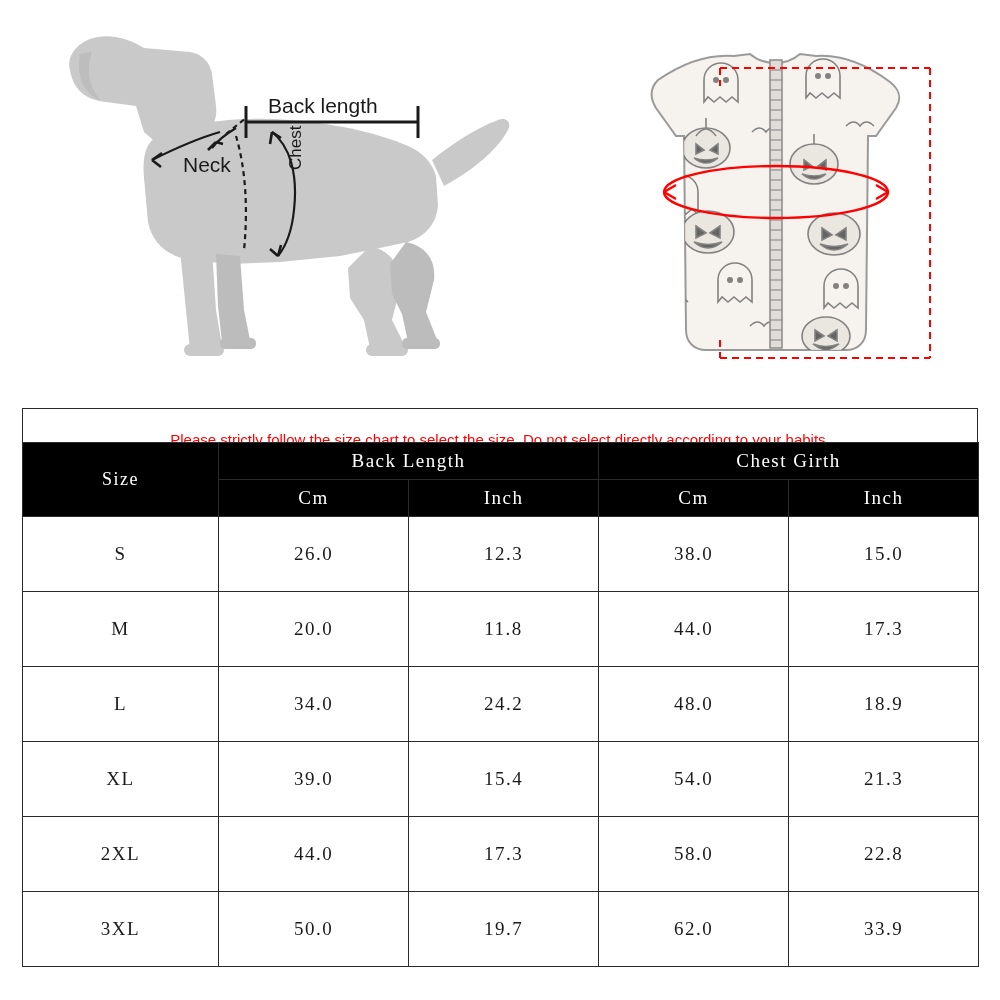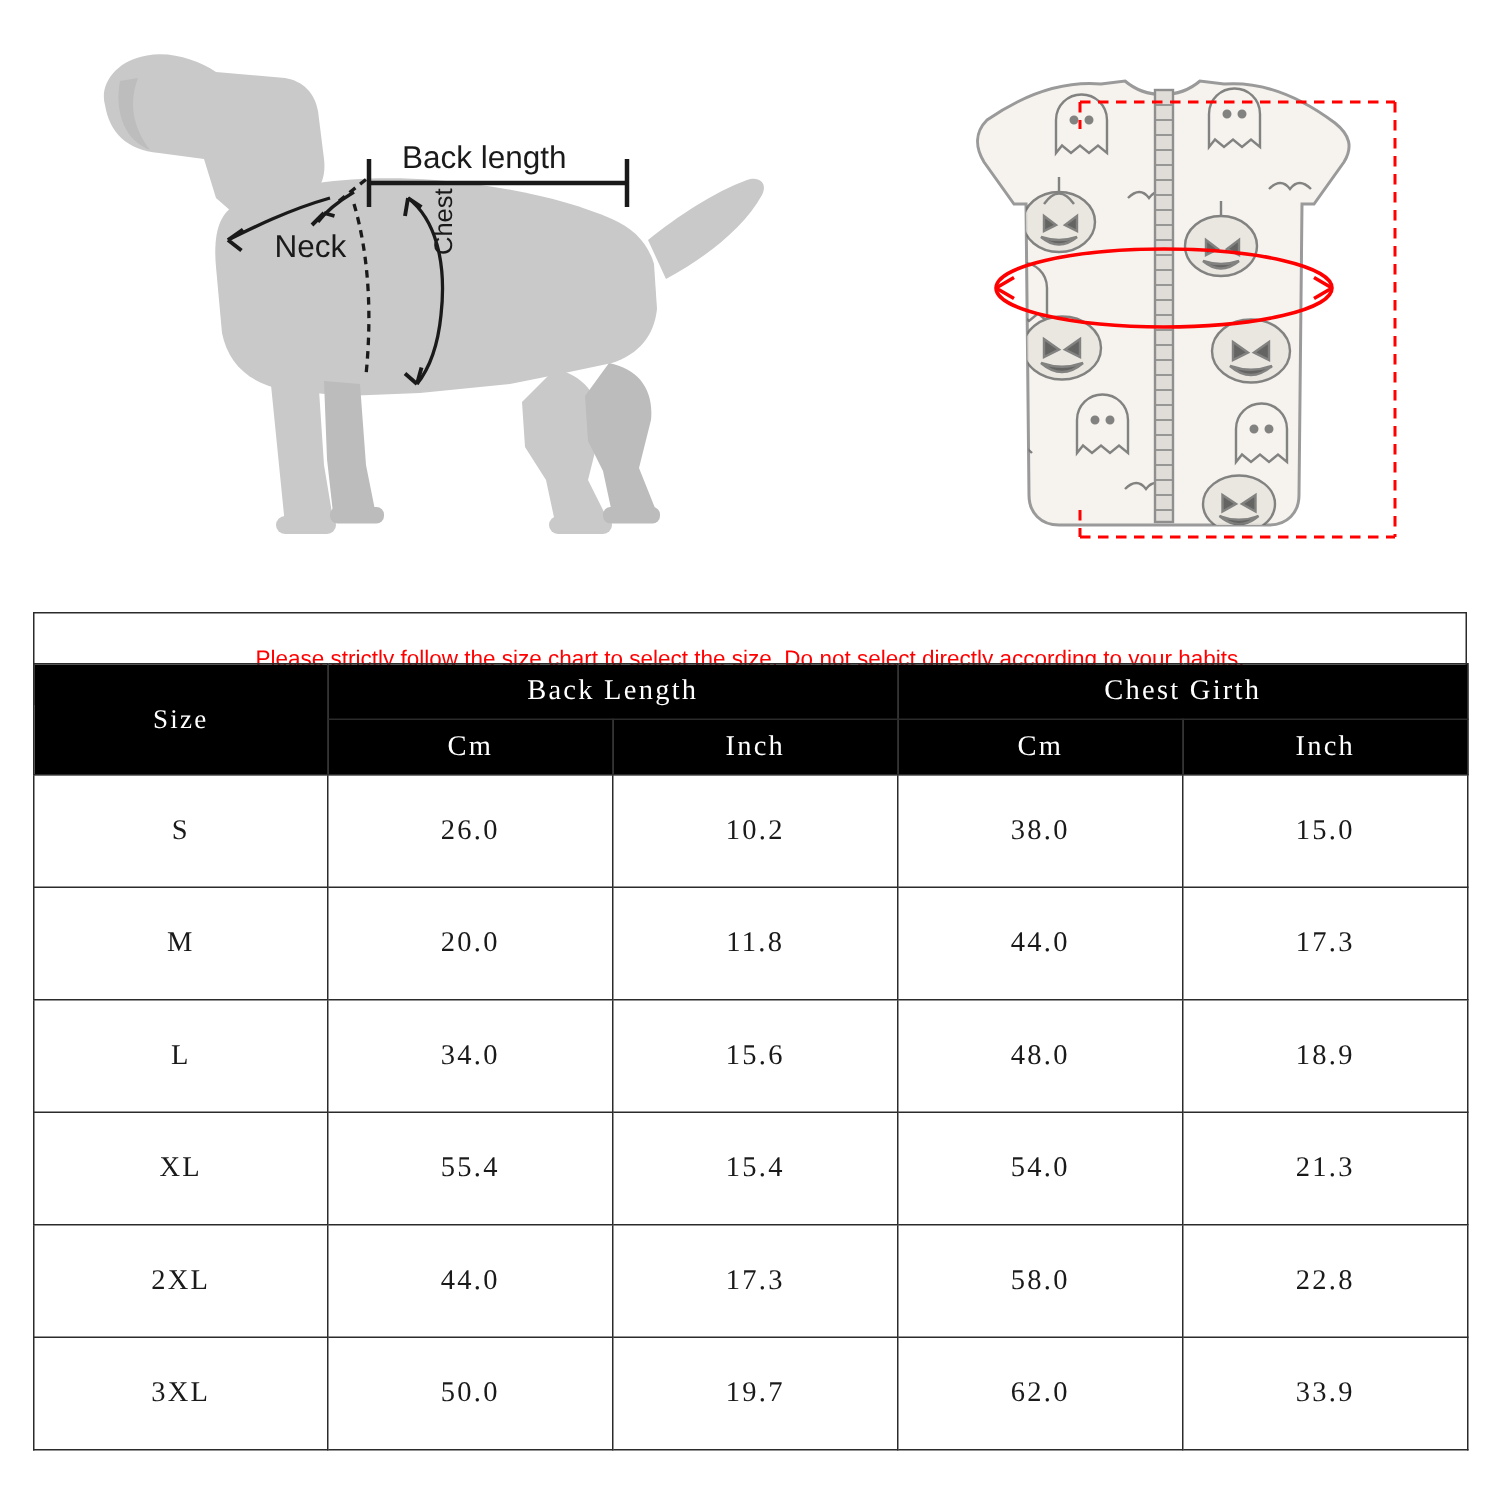--- a/index.html
+++ b/index.html
@@ -334,41 +334,41 @@
         <th>Cm</th>
         <th>Inch</th>
         <th>Cm</th>
         <th>Inch</th>
       </tr>
     </thead>
     <tbody>
       <tr>
         <td>S</td>
         <td>26.0</td>
-        <td>10.2</td>
+        <td>12.3</td>
         <td>38.0</td>
         <td>15.0</td>
       </tr>
       <tr>
         <td>M</td>
         <td>20.0</td>
         <td>11.8</td>
         <td>44.0</td>
         <td>17.3</td>
       </tr>
       <tr>
         <td>L</td>
         <td>34.0</td>
-        <td>15.6</td>
+        <td>24.2</td>
         <td>48.0</td>
         <td>18.9</td>
       </tr>
       <tr>
         <td>XL</td>
-        <td>55.4</td>
+        <td>39.0</td>
         <td>15.4</td>
         <td>54.0</td>
         <td>21.3</td>
       </tr>
       <tr>
         <td>2XL</td>
         <td>44.0</td>
         <td>17.3</td>
         <td>58.0</td>
         <td>22.8</td>

